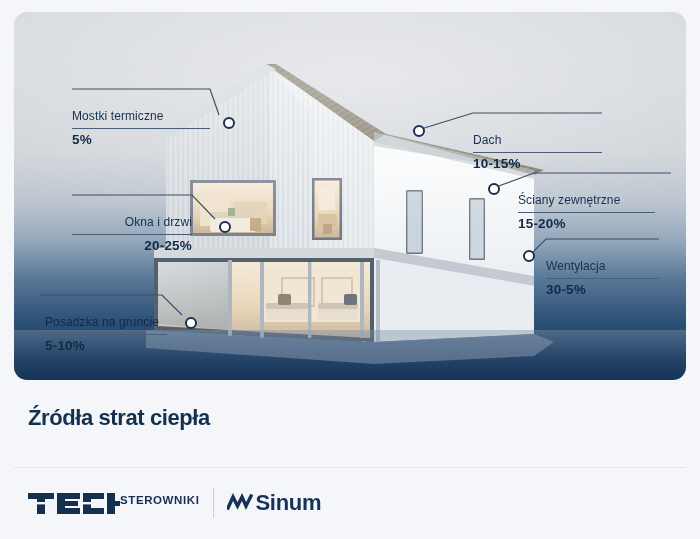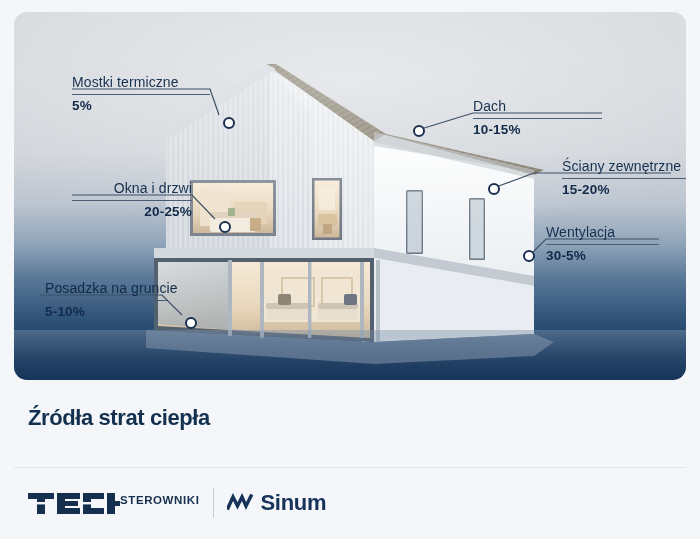--- a/index.html
+++ b/index.html
@@ -30,22 +30,22 @@
     background:radial-gradient(120% 70% at 50% 18%, rgba(255,255,255,.45) 0%, rgba(255,255,255,0) 60%);
     pointer-events:none;
   }
 
   
   .house{position:absolute;left:0;top:0;width:672px;height:368px;}
 
   
   .callout{position:absolute;}
   .callout .lbl{
-    font-size:14px;color:#16304f;white-space:nowrap;
-    letter-spacing:.1px;line-height:1.15;
+    font-size:12px;color:#16304f;white-space:nowrap;
+    letter-spacing:.1px;line-height:1.15;margin-top:36px;
   }
   .callout .rule{
     height:1px;background:#4a5d74;margin:4px 0 3px 0;width:100%;
   }
   .callout .val{
     font-size:13.5px;font-weight:bold;color:#122a49;white-space:nowrap;
     letter-spacing:.2px;line-height:1.15;
   }
   .callout.light .lbl,.callout.light .val{color:#112a4a;}
   .marker{
@@ -69,21 +69,21 @@
   
   .tech-logo{display:flex;flex-direction:row;justify-content:center;}
   .tech-word{display:block;}
   .ster-word{
     font-size:11.5px;font-weight:bold;color:#15304f;letter-spacing:.6px;
     margin-top:1px;
   }
   .logo-sep{
     width:1px;height:30px;background:#c9d0d8;margin:0 13px 0 14px;
   }
-  .sinum-logo{display:flex;align-items:center;gap:5px;}
+  .sinum-logo{display:flex;align-items:center;gap:0;}
   .sinum-word{font-size:22px;font-weight:bold;color:#16325a;letter-spacing:-.3px;}
 </style>
 </head>
 <body>
 
 <div class="page">
 
   <div class="panel">
 
     <svg class="house" viewBox="0 0 672 368">
@@ -235,21 +235,21 @@
       <div class="rule"></div>
       <div class="val">5-10%</div>
     </div>
 
     <div class="callout" style="left:459px;top:86px;width:129px;">
       <div class="lbl">Dach</div>
       <div class="rule"></div>
       <div class="val">10-15%</div>
     </div>
 
-    <div class="callout" style="left:548px;top:146px;width:137px;">
+    <div class="callout" style="left:504px;top:146px;width:137px;">
       <div class="lbl">Ściany zewnętrzne</div>
       <div class="rule"></div>
       <div class="val">15-20%</div>
     </div>
 
     <div class="callout" style="left:532px;top:212px;width:113px;">
       <div class="lbl">Wentylacja</div>
       <div class="rule"></div>
       <div class="val">30-5%</div>
     </div>

